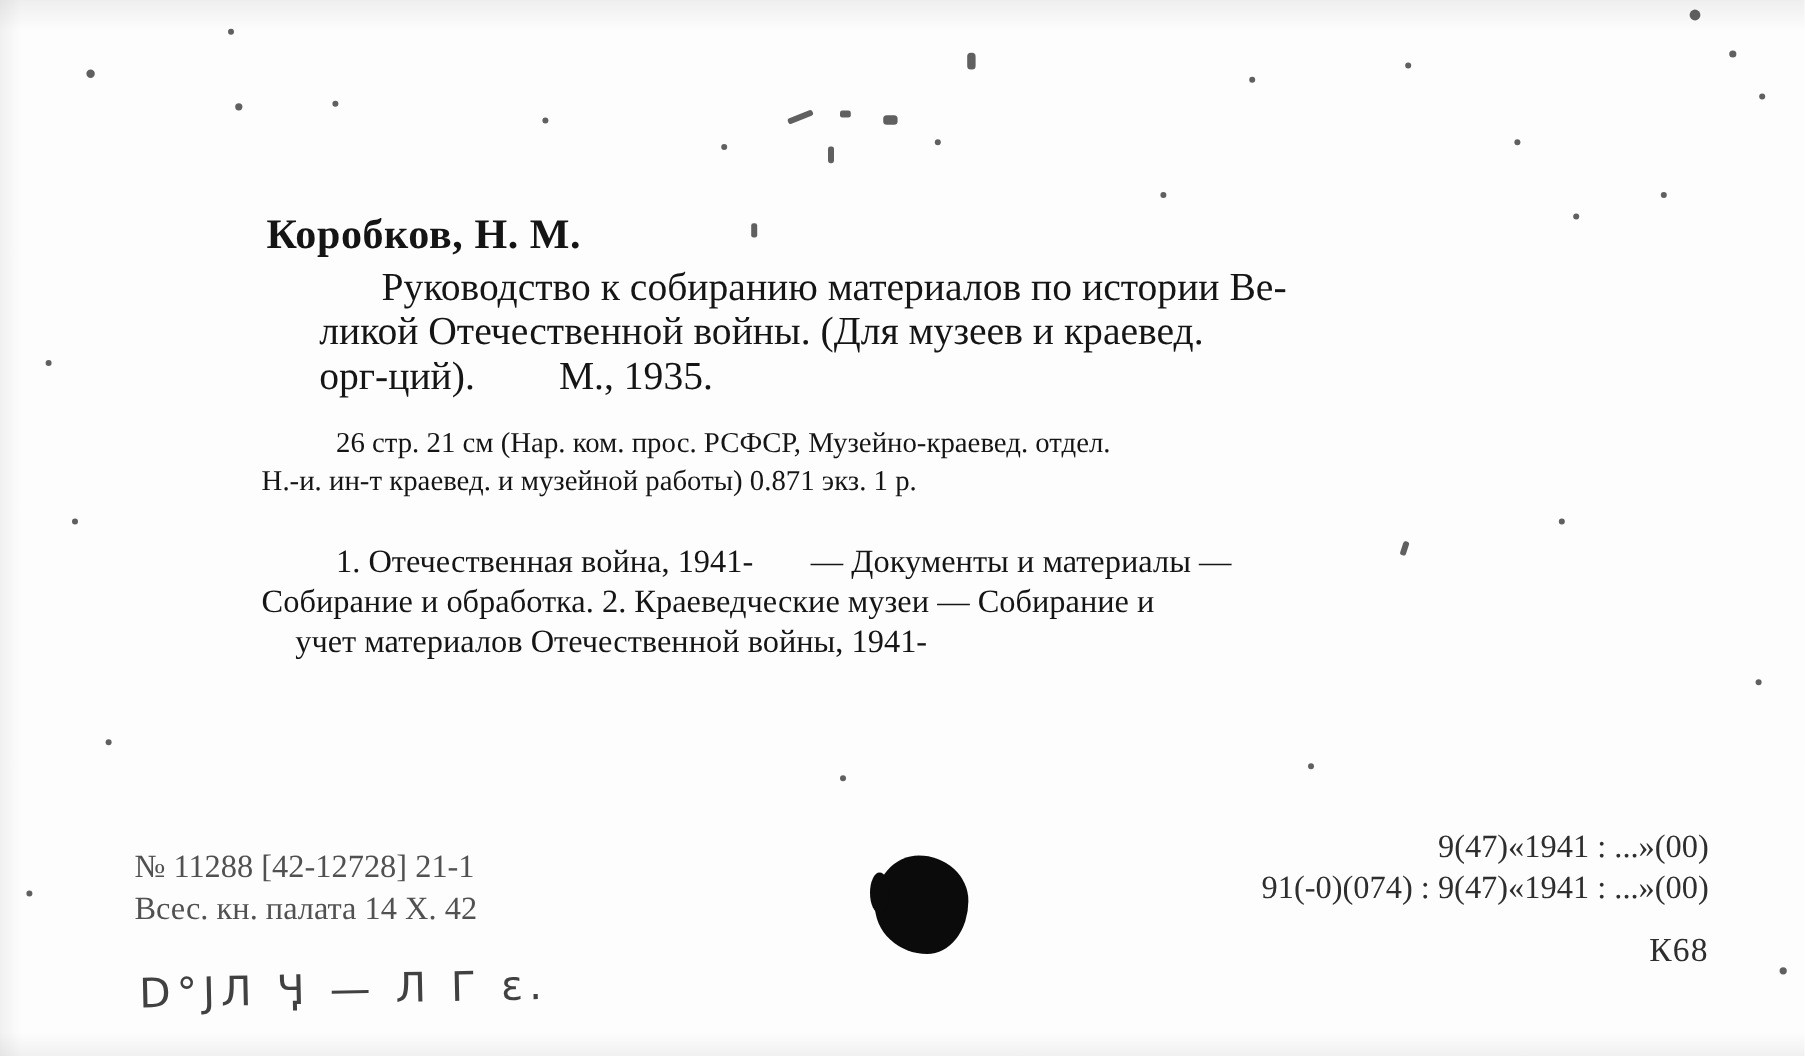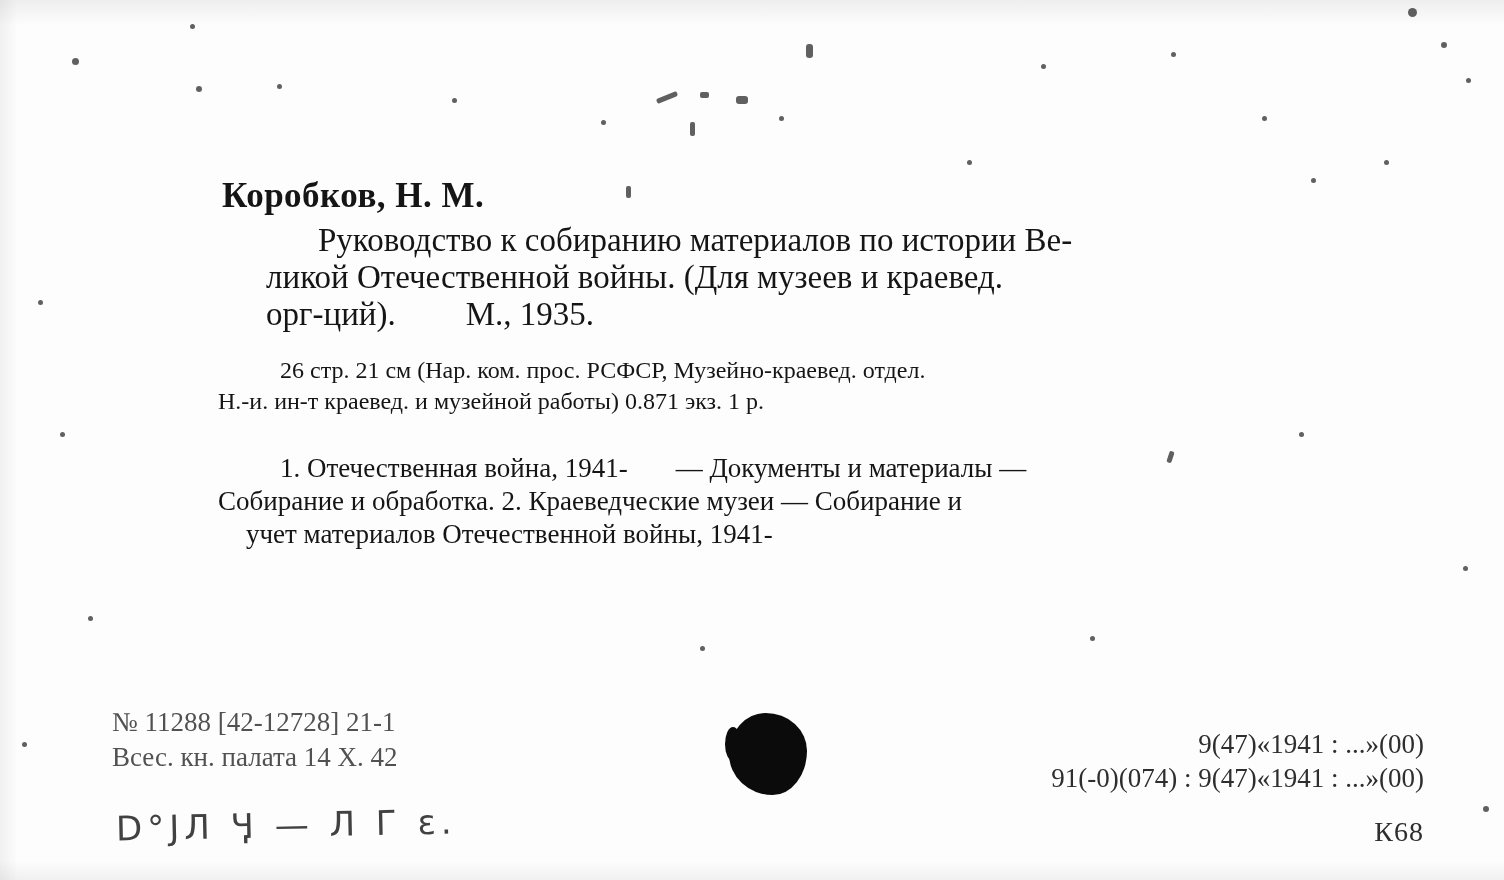--- a/index.html
+++ b/index.html
@@ -116,21 +116,21 @@
     left: -4px; top: 14px;
     width: 16px; height: 34px;
     background: #0b0b0b;
     border-radius: 50%;
   }
 
   
   .udc {
     position: absolute;
     right: 80px;
-    top: 727px;
+    top: 688px;
     text-align: right;
     font-size: 27px;
     line-height: 34px;
     color: #2e2e2e;
   }
   .udc .ul { white-space: nowrap; }
   .udc .cutter {
     margin-top: 20px;
     font-size: 28px;
     letter-spacing: 1px;

